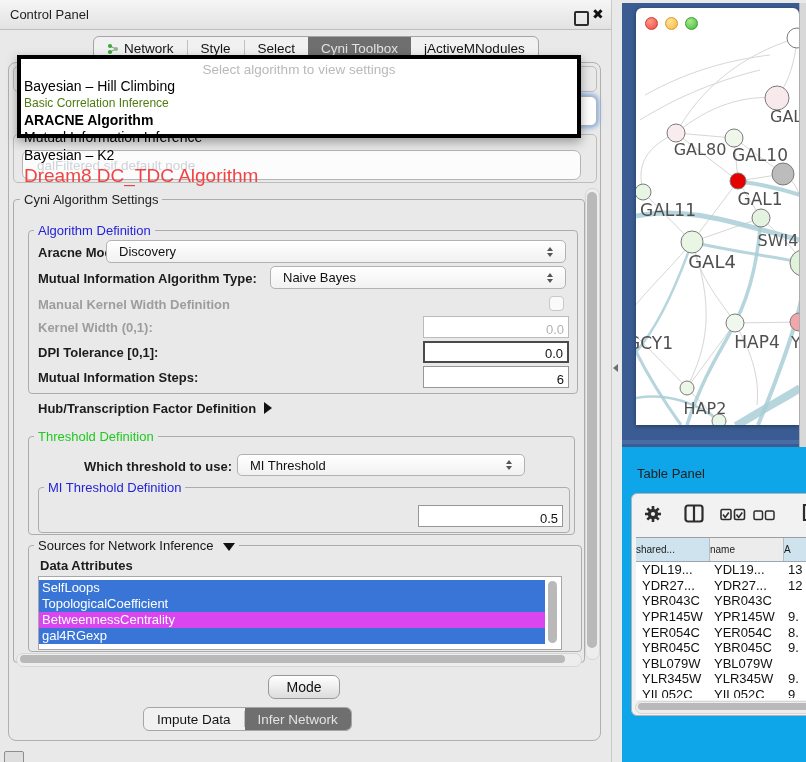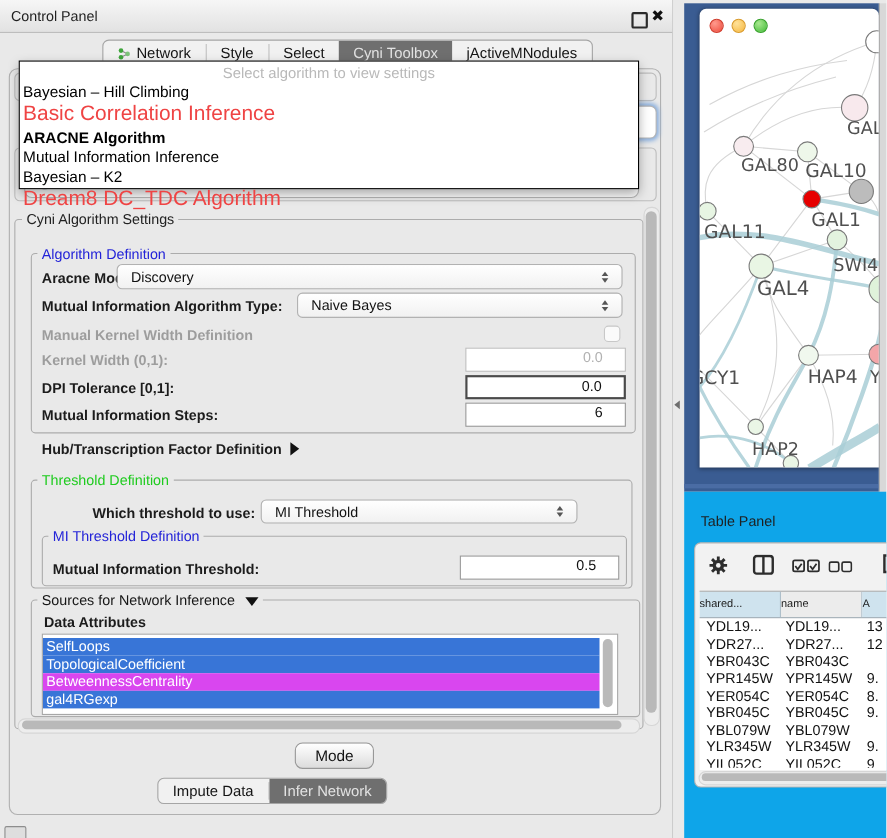--- a/index.html
+++ b/index.html
@@ -10,21 +10,21 @@
   .dis{color:#9d9d9d}
   .grp{position:absolute;border:1px solid #acacac;border-radius:4px}
   .grplbl{position:absolute;background:#e9e9e9;padding:0 4px;font-size:13px;white-space:nowrap}
   .combo{position:absolute;background:linear-gradient(#ffffff,#f1f1f1);border:1px solid #b2b2b2;
          border-radius:5px;font-size:13px;color:#111;display:flex;align-items:center;padding:0 12px;box-sizing:border-box}
   .ud{margin-left:auto;display:flex;flex-direction:column;align-items:center;gap:2px}
   .ud i{display:block;width:0;height:0;border-left:3.5px solid transparent;border-right:3.5px solid transparent}
   .ud .up{border-bottom:4px solid #555}
   .ud .dn{border-top:4px solid #555}
   .field{position:absolute;background:#fff;border:1px solid #979797;font-size:13px;color:#111;
-         display:flex;align-items:flex-start;justify-content:flex-end;padding:0 20px;box-sizing:border-box}
+         display:flex;align-items:flex-end;justify-content:flex-end;padding:0 4px;box-sizing:border-box}
   .tabbar{position:absolute;display:flex;align-items:stretch;background:#f1f1f1;border:1px solid #a5a5a5;
           border-radius:6px;overflow:hidden}
   .tab{display:flex;align-items:center;gap:5px;padding:0 13px;font-size:13.5px;color:#141414;white-space:nowrap}
   .tab.sel{background:#6f6f6f;color:#e3e3e3}
   .sep{width:1px;background:#c0c0c0;margin:3px 0}
   .tri-r{display:inline-block;width:0;height:0;border-top:6px solid transparent;border-bottom:6px solid transparent;border-left:8px solid #111;margin-left:8px}
   .tri-d{display:inline-block;width:0;height:0;border-left:6px solid transparent;border-right:6px solid transparent;border-top:8px solid #111;margin-left:6px;vertical-align:middle}
   .thumb{position:absolute;background:#b9b9b9;border-radius:6px}
   .track{position:absolute;background:#ededed;border:1px solid #d6d6d6;border-radius:7px}
   .lightdot{position:absolute;width:13px;height:13px;border-radius:50%;box-sizing:border-box}
@@ -75,24 +75,24 @@
 
     <div class="abs" style="left:8px;top:62px;width:593px;height:679px;border:1px solid #b0b0b0;border-radius:8px;background:#e9e9e9;box-sizing:border-box"></div>
 
     <div class="abs" style="left:13px;top:66px;width:584px;height:26px;border:1px solid #bdbdbd;border-radius:5px;box-sizing:border-box"></div>
     <div class="abs" style="left:300px;top:96px;width:297px;height:30px;border:1px solid #b5b5b5;border-radius:6px;background:#fff;box-shadow:0 0 4px 2px #88aede;box-sizing:border-box"></div>
     <div class="abs" style="left:13px;top:134px;width:584px;height:49px;border:1px solid #bdbdbd;border-radius:5px;box-sizing:border-box"></div>
     <div class="abs" style="left:22px;top:150px;width:559px;height:30px;border:1px solid #b5b5b5;border-radius:7px;background:#fcfcfc;box-sizing:border-box;display:flex;align-items:center">
       <span style="margin-left:14px;font-size:13.5px;color:#cdd3d8">galFiltered.sif default node</span>
     </div>
 
-    <div class="abs" style="left:17px;top:55px;width:564px;height:117px;background:#fff;border:1px solid #000000;box-shadow:0 4px 10px rgba(0,0,0,.35);z-index:20;box-sizing:border-box">
+    <div class="abs" style="left:17px;top:55px;width:564px;height:83px;background:#fff;border:4px solid #000000;box-shadow:0 4px 10px rgba(0,0,0,.35);z-index:20;box-sizing:border-box">
       <div style="text-align:center;font-size:13.5px;color:#b9b9b9;padding-top:3px">Select algorithm to view settings</div>
       <div style="font-size:14px;color:#000;padding:1px 0 0 3px">Bayesian – Hill Climbing</div>
-      <div style="font-size:19px;color:#ef4444;padding:2px 0 0 3px">Basic Correlation Inference</div>
+      <div style="font-size:12px;color:#4d7c0f;padding:2px 0 0 3px">Basic Correlation Inference</div>
       <div style="font-size:14px;color:#000;font-weight:bold;padding:2px 0 0 3px">ARACNE Algorithm</div>
       <div style="font-size:14px;color:#000;padding:1px 0 0 3px">Mutual Information Inference</div>
       <div style="font-size:14px;color:#000;padding:2px 0 0 3px">Bayesian – K2</div>
       <div style="font-size:19px;color:#ef4444;padding:2px 0 0 3px">Dream8 DC_TDC Algorithm</div>
     </div>
 
     <div class="grp" style="left:13px;top:199px;width:570px;height:462px"></div>
     <span class="grplbl" style="left:20px;top:192px;color:#222">Cyni Algorithm Settings</span>
 
     <div class="track" style="left:585px;top:188px;width:13px;height:470px"></div>
@@ -149,21 +149,20 @@
     <div class="combo" style="left:237px;top:454px;width:288px;height:22px">
       <span>MI Threshold</span>
       <span class="ud">
           <i class="up"></i>
           <i class="dn"></i>
         </span>
     </div>
 
     <div class="grp" style="left:38px;top:487px;width:530px;height:44px"></div>
     <span class="grplbl" style="left:44px;top:480px;color:#2323d8">MI Threshold Definition</span>
-    <span class="abs lbl" style="left:48px;top:510px">Mutual Information Threshold:</span>
     <div class="field" style="left:418px;top:505px;width:145px;height:22px">
       <span>0.5</span>
     </div>
 
     <div class="grp" style="left:28px;top:545px;width:552px;height:105px"></div>
     <span class="grplbl" style="left:34px;top:538px;color:#161616">
       <span>Sources for Network Inference</span>
       <span class="tri-d"></span>
     </span>
     <span class="abs lbl" style="left:40px;top:558px">Data Attributes</span>

